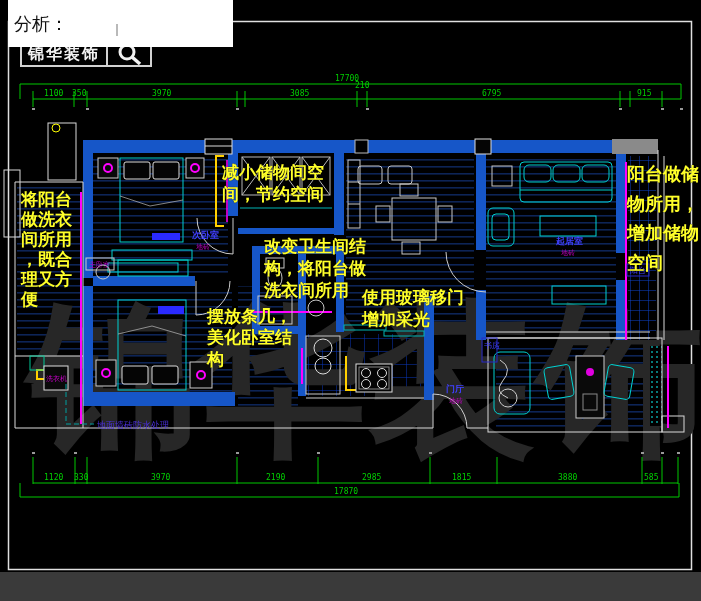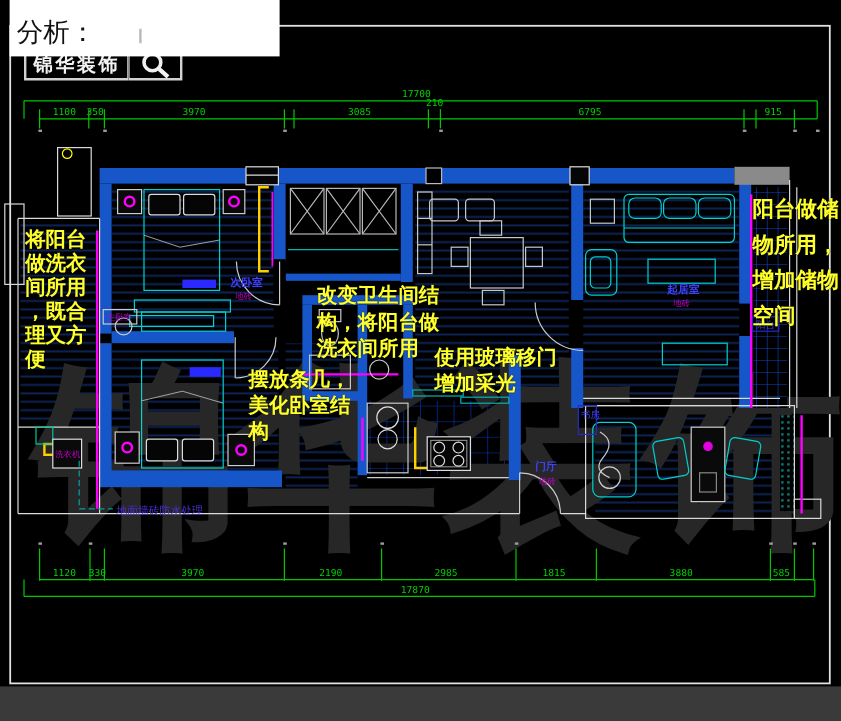--- a/index.html
+++ b/index.html
@@ -11,21 +11,21 @@
        line-break:anywhere;word-break:break-all;line-height:1.3;z-index:30;
        text-shadow:0 0 1px #000;}
   .ann-laundry{left:21px;top:190px;width:56px;line-height:1.18;}
   .ann-storage{left:222px;top:162px;width:106px;}
   .ann-wine{left:342px;top:166px;width:140px;line-height:1.4;}
   .ann-bath{left:264px;top:236px;width:106px;}
   .ann-table{left:207px;top:306px;width:89px;line-height:1.25;}
   .ann-glass{left:362px;top:287px;width:106px;}
   .ann-balcony{left:627px;top:160px;width:76px;font-size:18px;line-height:1.65;}
   #analysis-box{position:absolute;left:8px;top:0;width:225px;height:47px;background:#fff;
-      z-index:40;color:#111;font-size:22px;font-family:"Liberation Serif",serif;
+      z-index:40;color:#111;font-size:18px;font-family:"Liberation Serif",serif;
       padding-left:6px;padding-top:12px;box-sizing:border-box;}
   #analysis-cursor{position:absolute;left:116px;top:24px;width:2px;height:12px;background:#b9b9b9;z-index:41;}
   #logo{position:absolute;left:20px;top:40px;height:27px;display:flex;z-index:20;}
   #logo .txtbox{border:2px solid #d2d2d2;border-right:1px solid #d2d2d2;color:#f2f2f2;
       font-weight:bold;font-size:16px;letter-spacing:2px;padding:2px 6px 0 6px;background:#000;}
   #logo .iconbox{border:2px solid #d2d2d2;border-left:1px solid #d2d2d2;width:42px;background:#000;
       display:flex;align-items:center;justify-content:center;}
   #bottom-strip{position:absolute;left:0;top:572px;width:701px;height:29px;background:#3a3a3a;z-index:5;}
   .roomlbl{font-size:9px;fill:#4040ff;font-weight:bold;}
   .sublbl{font-size:7px;fill:#c400c4;}
@@ -348,20 +348,21 @@
       <text x="362" y="480" class="dimtxt">2985</text>
       <text x="452" y="480" class="dimtxt">1815</text>
       <text x="558" y="480" class="dimtxt">3880</text>
       <text x="644" y="480" class="dimtxt">585</text>
       <text x="334" y="494" class="dimtxt">17870</text>
     </g>
   </g>
 </svg>
 
   <div class="ann ann-laundry">将阳台做洗衣间所用，既合理又方便</div>
+  <div class="ann ann-storage">减小储物间空间，节约空间</div>
   <div class="ann ann-bath">改变卫生间结构，将阳台做洗衣间所用</div>
   <div class="ann ann-table">摆放条几，美化卧室结构</div>
   <div class="ann ann-glass">使用玻璃移门增加采光</div>
   <div class="ann ann-balcony">阳台做储物所用，增加储物空间</div>
 
   <div id="waterproof">地面墙砖防水处理</div>
 
   <div id="logo">
     <div class="txtbox">锦华装饰</div>
     <div class="iconbox">

